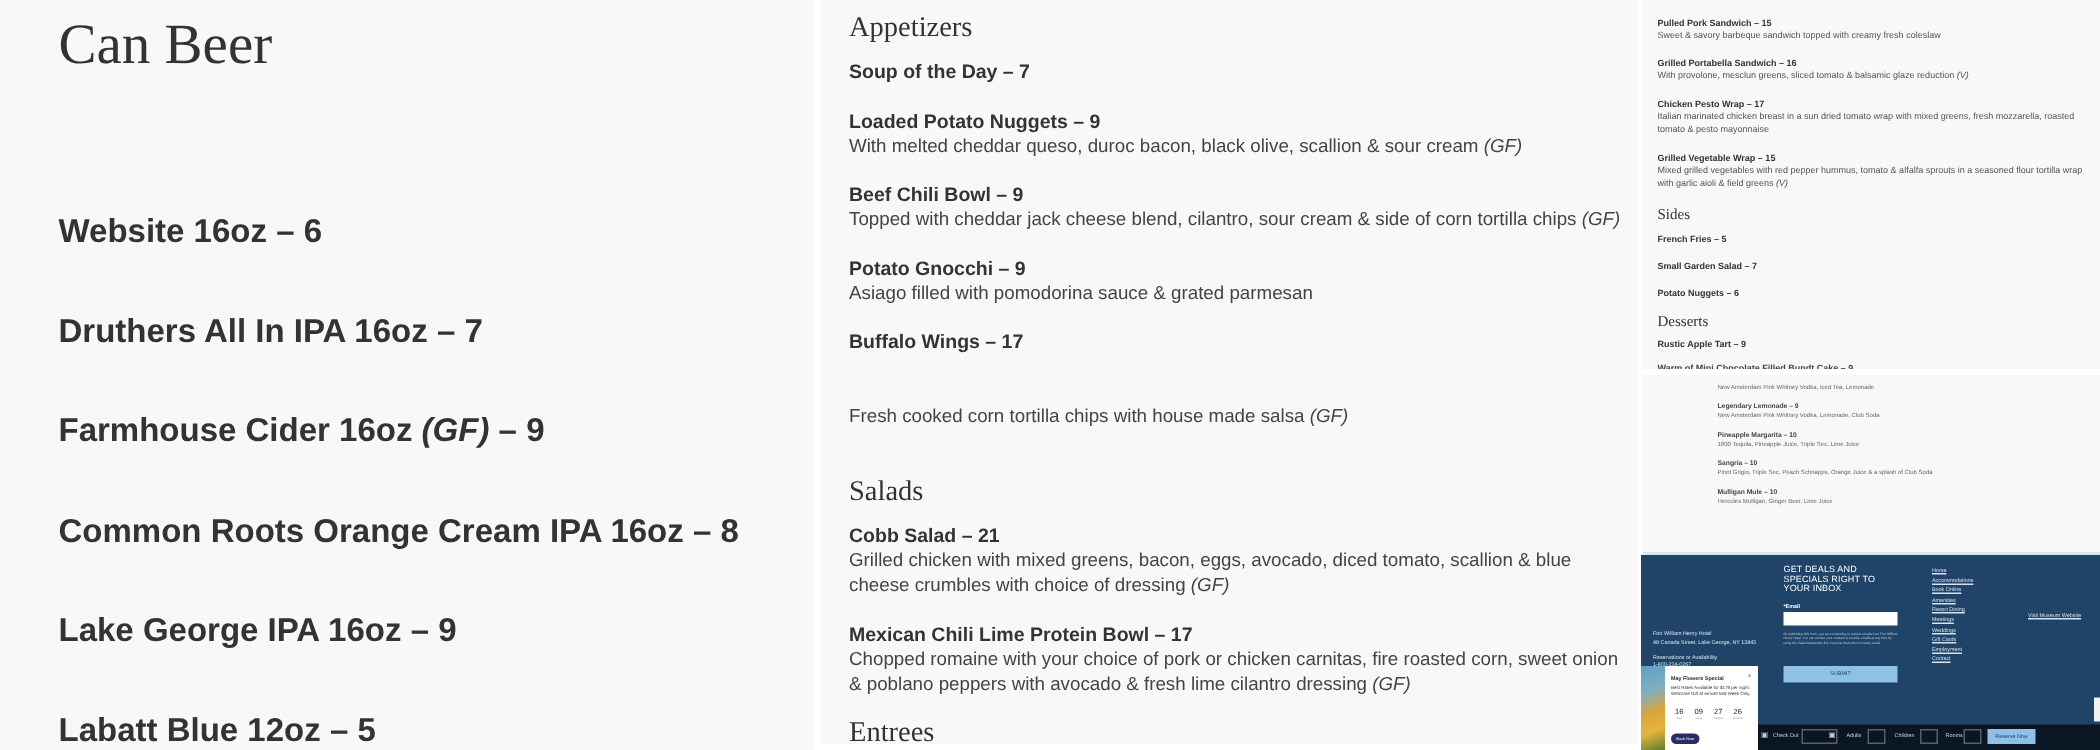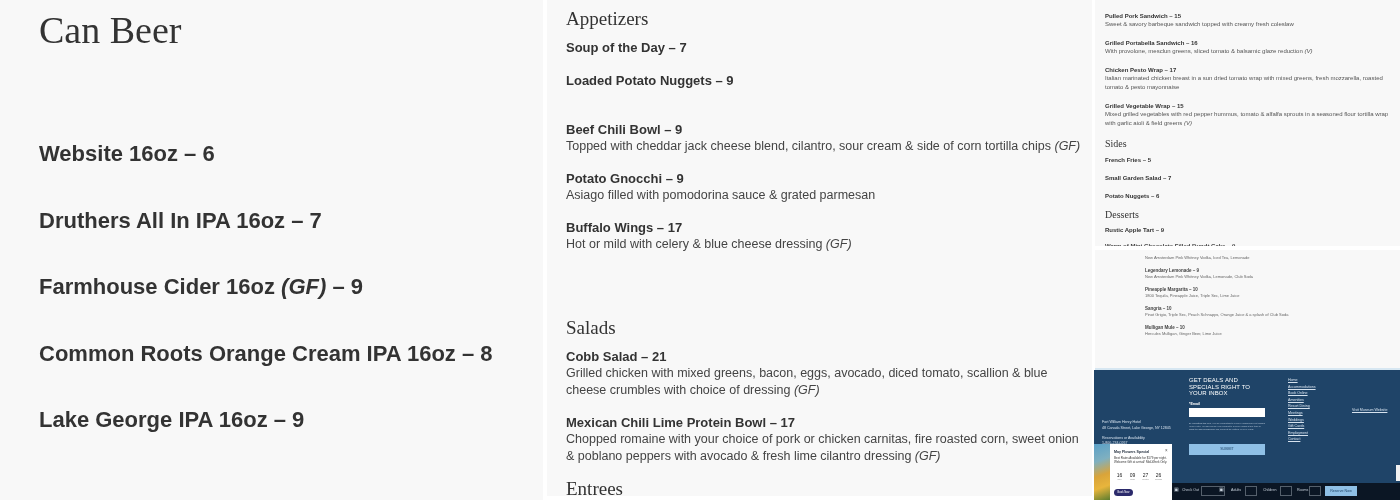--- a/index.html
+++ b/index.html
@@ -72,44 +72,46 @@
 </head>
 <body>
 
 <div id="p1" class="panel">
   <h2 class="title">Can Beer</h2>
   <div class="beer" style="top:141px"><span>Website 16oz</span> <span>– 6</span></div>
   <div class="beer" style="top:208px"><span>Druthers All In IPA 16oz</span> <span>– 7</span></div>
   <div class="beer" style="top:274px"><span>Farmhouse Cider 16oz</span> <i>(GF)</i> <span>– 9</span></div>
   <div class="beer" style="top:341px"><span>Common Roots Orange Cream IPA 16oz</span> <span>– 8</span></div>
   <div class="beer" style="top:407px"><span>Lake George IPA 16oz</span> <span>– 9</span></div>
+  <div class="beer" style="top:474px"><span>Labatt Blue 12oz</span> <span>– 5</span></div>
 </div>
 
 <div id="p2" class="panel">
   <div class="sec" style="top:8px">Appetizers</div>
 
   <div class="item" style="top:39px">
     <div class="name">Soup of the Day – 7</div>
   </div>
   <div class="item" style="top:72px">
     <div class="name">Loaded Potato Nuggets – 9</div>
+    <div class="desc"><span>With melted cheddar queso, duroc bacon, black olive, scallion &amp; sour cream</span> <i>(GF)</i></div>
   </div>
   <div class="item" style="top:121px">
     <div class="name">Beef Chili Bowl – 9</div>
     <div class="desc"><span>Topped with cheddar jack cheese blend, cilantro, sour cream &amp; side of corn tortilla chips</span> <i>(GF)</i></div>
   </div>
   <div class="item" style="top:170px">
     <div class="name">Potato Gnocchi – 9</div>
     <div class="desc">Asiago filled with pomodorina sauce &amp; grated parmesan</div>
   </div>
   <div class="item" style="top:219px">
     <div class="name">Buffalo Wings – 17</div>
-    <div class="desc"><span>Hot or mild with celery &amp; blue cheese dressing</span> <i>(GF)</i></div>
   </div>
   <div class="item" style="top:269px">
+    <div class="desc"><span>Fresh cooked corn tortilla chips with house made salsa</span> <i>(GF)</i></div>
   </div>
 
   <div class="sec" style="top:317px">Salads</div>
   <div class="item" style="top:348px">
     <div class="name">Cobb Salad – 21</div>
     <div class="desc"><span>Grilled chicken with mixed greens, bacon, eggs, avocado, diced tomato, scallion &amp; blue cheese crumbles with choice of dressing</span> <i>(GF)</i></div>
   </div>
   <div class="item" style="top:414px">
     <div class="name">Mexican Chili Lime Protein Bowl – 17</div>
     <div class="desc"><span>Chopped romaine with your choice of pork or chicken carnitas, fire roasted corn, sweet onion &amp; poblano peppers with avocado &amp; fresh lime cilantro dressing</span> <i>(GF)</i></div>

